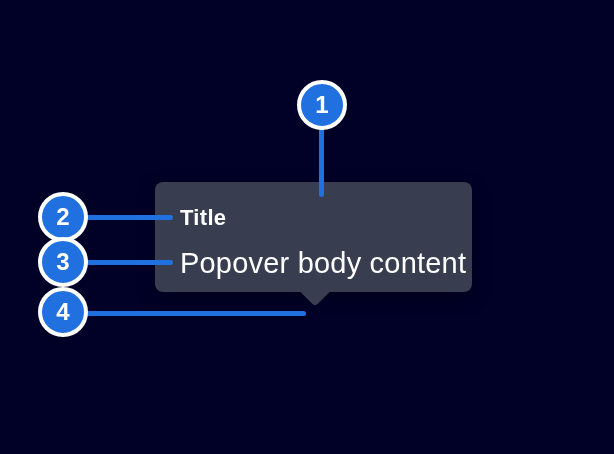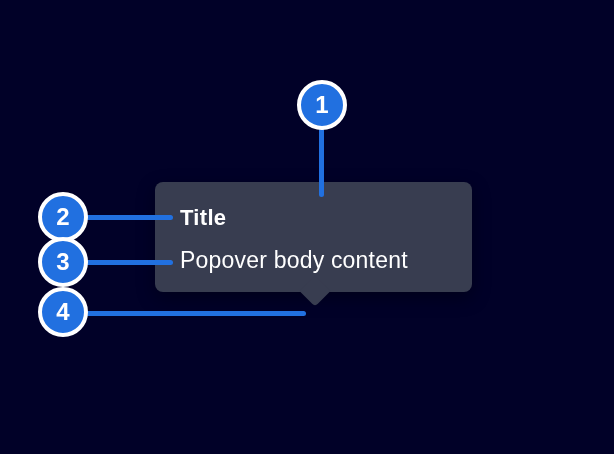--- a/index.html
+++ b/index.html
@@ -41,21 +41,21 @@
     font-size: 22px;
     font-weight: bold;
     letter-spacing: 0.3px;
     color: var(--text, #ffffff);
     line-height: 1;
   }
   .popover-body {
     position: absolute;
     left: 25px;
     top: 67px;
-    font-size: 23px;
+    font-size: 29px;
     letter-spacing: 0.2px;
     color: var(--text, #ffffff);
     line-height: 1;
   }
   .cline {
     position: absolute;
     background: var(--accent-blue, #2170e0);
     border-radius: 3px;
   }
   .line-1 { left: 319px; top: 127px; width: 5px; height: 70px; }

